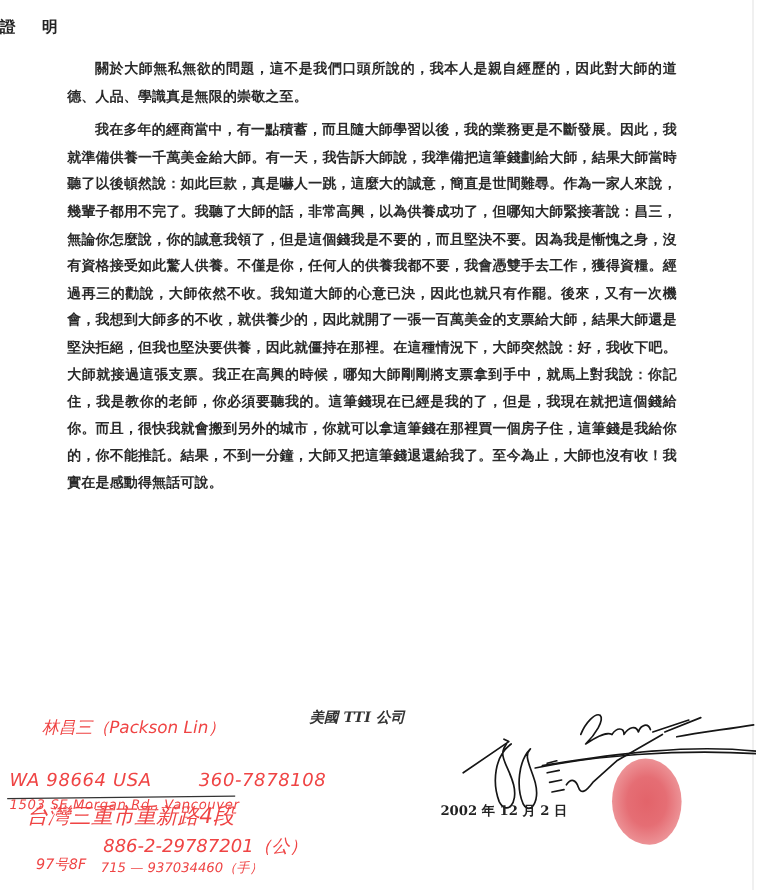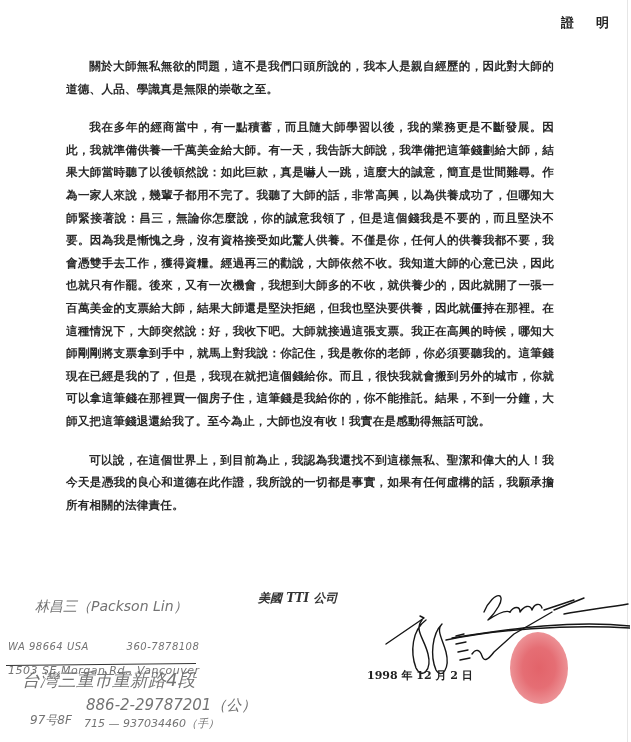--- a/index.html
+++ b/index.html
@@ -9,36 +9,36 @@
     font-family: "DejaVu Serif", "Liberation Serif", serif;
     color: #1a1a1a;
     position: relative;
   }
   .page-edge {
     position: absolute; top: 0; right: 3px; width: 1px; height: 742px;
     background: #e6e6e6;
   }
   .title {
     position: absolute; top: 14px; left: 0; width: 631px;
-    text-align: right; font-size: 13px; font-weight: bold;
+    text-align: left; font-size: 13px; font-weight: bold;
     letter-spacing: 22px; color: #222;
   }
   .body-text {
     position: absolute; top: 40px; left: 50px; width: 520px;
     font-size: 11.6px; line-height: 22.6px; font-weight: bold;
     color: #2a2a2a; letter-spacing: 0.2px;
   }
-  .para { margin: 16px; text-indent: 2em; text-align: justify; font-family: Liberation Mono, monospace; }
+  .para { margin: 6px; text-indent: 2em; text-align: justify; }
   .handwritten {
     position: absolute; font-family: "DejaVu Sans", sans-serif;
-    font-style: italic; color: #737373;
+    font-style: italic; color: #ef4444;
   }
   .hw-name { top: 598px; left: 35px; font-size: 14px; }
   .hw-addr1 { top: 623px; left: 8px; font-size: 11px; letter-spacing: 0.5px; margin-top: 41px; }
-  .hw-addr2 { top: 641px; left: 8px; font-size: 10px; letter-spacing: 0.5px; }
+  .hw-addr2 { top: 641px; left: 8px; font-size: 15px; letter-spacing: 0.5px; }
   .hw-phone-us { margin-left: 34px; }
   .hw-divider {
     position: absolute; top: 664px; left: 6px; width: 190px; height: 1px;
     background: #333; transform: rotate(-0.6deg);
   }
   .hw-tw-addr { top: 668px; left: 22px; font-size: 18px; }
   .hw-floor { top: 692px; left: 30px; font-size: 12px; margin-top: 20px; }
   .hw-phone1 { top: 696px; left: 86px; font-size: 15px; }
   .hw-phone2 { top: 716px; left: 84px; font-size: 11px; }
   .company {
@@ -60,21 +60,20 @@
 </head>
 <body>
 
 <div class="page-edge"></div>
 
 <div class="title">證明</div>
 
 <div class="body-text">
   <p class="para">關於大師無私無欲的問題，這不是我們口頭所說的，我本人是親自經歷的，因此對大師的道德、人品、學識真是無限的崇敬之至。</p>
   <p class="para">我在多年的經商當中，有一點積蓄，而且隨大師學習以後，我的業務更是不斷發展。因此，我就準備供養一千萬美金給大師。有一天，我告訴大師說，我準備把這筆錢劃給大師，結果大師當時聽了以後頓然說：如此巨款，真是嚇人一跳，這麼大的誠意，簡直是世間難尋。作為一家人來說，幾輩子都用不完了。我聽了大師的話，非常高興，以為供養成功了，但哪知大師緊接著說：昌三，無論你怎麼說，你的誠意我領了，但是這個錢我是不要的，而且堅決不要。因為我是慚愧之身，沒有資格接受如此驚人供養。不僅是你，任何人的供養我都不要，我會憑雙手去工作，獲得資糧。經過再三的勸說，大師依然不收。我知道大師的心意已決，因此也就只有作罷。後來，又有一次機會，我想到大師多的不收，就供養少的，因此就開了一張一百萬美金的支票給大師，結果大師還是堅決拒絕，但我也堅決要供養，因此就僵持在那裡。在這種情況下，大師突然說：好，我收下吧。大師就接過這張支票。我正在高興的時候，哪知大師剛剛將支票拿到手中，就馬上對我說：你記住，我是教你的老師，你必須要聽我的。這筆錢現在已經是我的了，但是，我現在就把這個錢給你。而且，很快我就會搬到另外的城市，你就可以拿這筆錢在那裡買一個房子住，這筆錢是我給你的，你不能推託。結果，不到一分鐘，大師又把這筆錢退還給我了。至今為止，大師也沒有收！我實在是感動得無話可說。</p>
-  <p class="para">可以說，在這個世界上，到目前為止，我認為我還找不到這樣無私、聖潔和偉大的人！我今天是憑我的良心和道德在此作證，我所說的一切都是事實，如果有任何虛構的話，我願承擔所有相關的法律責任。</p>
 </div>
 
 <div class="handwritten hw-name">林昌三（Packson Lin）</div>
 <div class="handwritten hw-addr1">1503 SE Morgan Rd., Vancouver</div>
 <div class="handwritten hw-addr2">
   <span>WA 98664  USA</span>
   <span class="hw-phone-us">360-7878108</span>
 </div>
 <div class="hw-divider"></div>
 <div class="handwritten hw-tw-addr">台灣三重市重新路4段</div>
@@ -94,13 +93,13 @@
     <path d="M72 46 L80 44 M72 54 L82 52 M74 62 L84 60 M76 70 L86 68"></path>
     <path d="M88 64 C92 58 96 60 98 66 C100 72 104 70 110 62 L130 44 L168 22"></path>
     <path d="M62 50 C110 40 180 34 246 38"></path>
     <path d="M100 22 C104 12 112 4 116 6 C120 10 112 22 104 30 C116 22 122 20 126 22"></path>
     <path d="M126 22 C130 16 136 16 136 22 C140 16 146 14 148 20 C150 14 156 12 158 18"></path>
     <path d="M160 20 L190 10 M170 20 L200 8 M180 24 C200 20 220 18 244 14"></path>
     <path d="M68 48 C130 38 190 30 246 36"></path>
   </g>
 </svg>
 
-<div class="date">1998 年 12 月 2 日</div>
+<div class="date">2002 年 12 月 2 日</div>
 
 </body></html>

